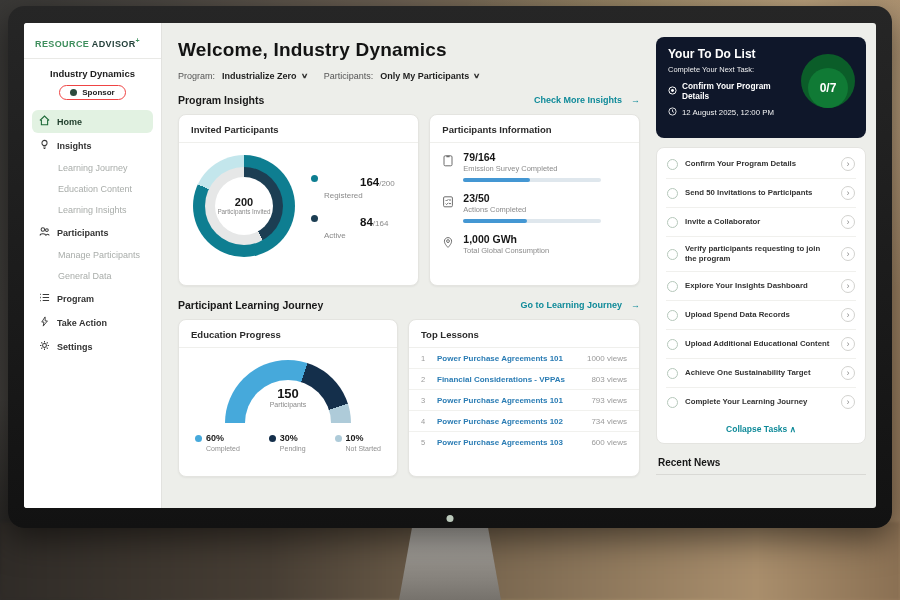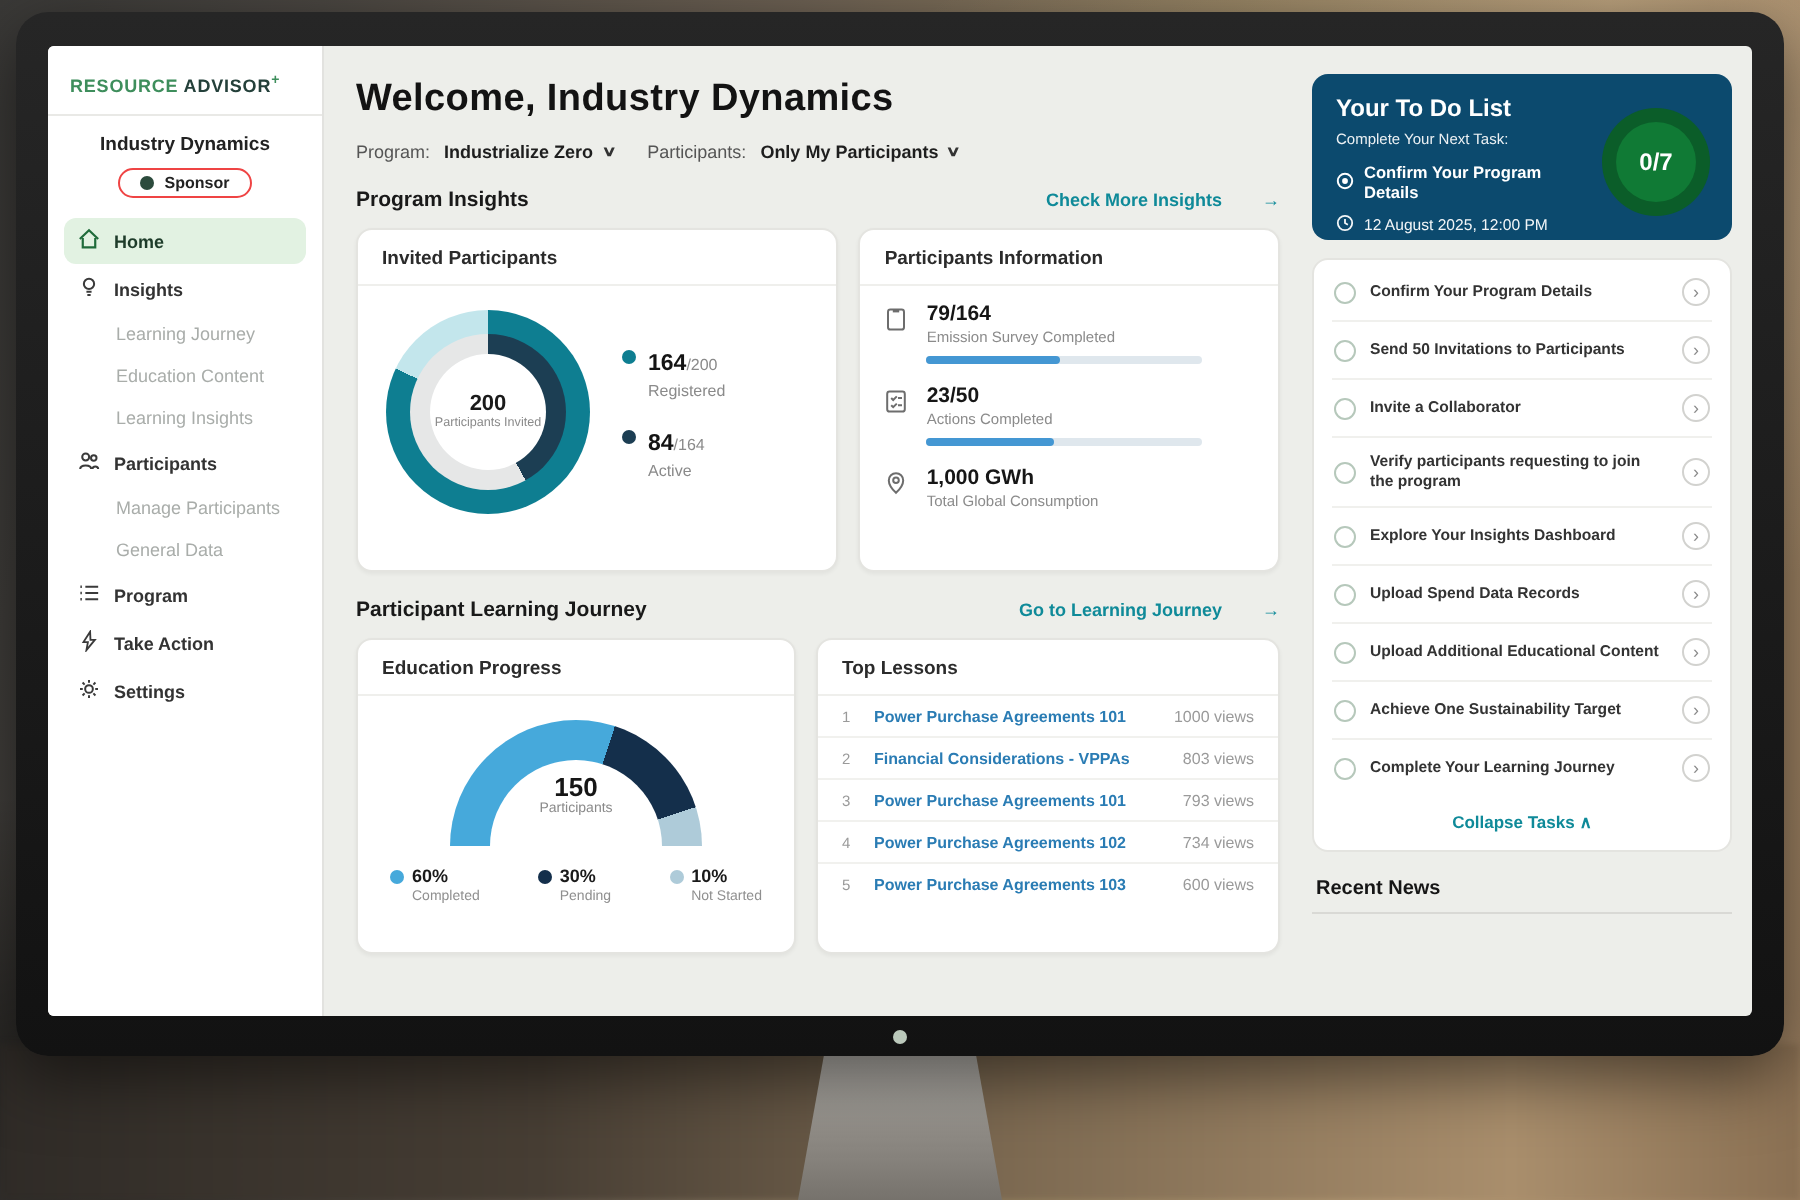--- a/index.html
+++ b/index.html
@@ -46,38 +46,38 @@
 
   
   .main { flex:1; min-width:0; padding:16px 12px 0 16px; }
   .welcome { font-size:19px; font-weight:bold; color:#131313; letter-spacing:.2px; }
   .filters { display:flex; align-items:center; gap:7px; margin-top:10px; font-size:9px; color:#555; }
   .filter-value { display:flex; align-items:center; gap:5px; font-size:9px; font-weight:bold; color:#1e1e1e;
     cursor:pointer; margin-right:10px; }
   .chev { font-size:7px; color:#333; transform:scaleX(1.5); }
   .section-head { display:flex; justify-content:space-between; align-items:center; margin:13px 0 8px; }
   .section-title { font-size:10.5px; font-weight:bold; color:#191919; }
-  .section-link { display:flex; align-items:center; gap:20px; font-size:9px; font-weight:bold; color:#0f8a99; cursor:pointer; }
+  .section-link { display:flex; align-items:center; gap:9px; font-size:9px; font-weight:bold; color:#0f8a99; cursor:pointer; }
   .cards-row { display:flex; gap:10px; }
   .card { background:#fff; border:1px solid #e4e4e0; border-radius:8px; box-shadow:0 1px 2px rgba(0,0,0,.05); }
   .card-title { font-size:9.5px; font-weight:bold; color:#2b2b2b; padding:9px 12px 7px; border-bottom:1px solid #efefec; }
 
   
   .card-invited { width:252px; height:172px; }
   .invited-body { display:flex; align-items:center; gap:16px; padding:12px 12px 0 14px; }
   .donut { width:102px; height:102px; border-radius:50%; display:flex; align-items:center; justify-content:center; flex:none; }
   .donut-inner { width:78px; height:78px; border-radius:50%; display:flex; align-items:center; justify-content:center; }
   .donut-center { width:58px; height:58px; border-radius:50%; background:#fff; display:flex; flex-direction:column;
     align-items:center; justify-content:center; text-align:left; }
   .donut-center .v { font-size:11px; font-weight:bold; color:#1a1a1a; }
   .donut-center .l { font-size:6.3px; color:#8a8a8a; line-height:1.25; }
   .inv-legend { display:flex; flex-direction:column; gap:12px; }
   .inv-leg-item { display:flex; align-items:flex-start; gap:6px; }
   .dot { width:7px; height:7px; border-radius:50%; margin-top:3px; flex:none; }
-  .inv-leg-value { font-size:11.5px; font-weight:bold; color:#141414; }
+  .inv-leg-value { font-size:11.5px; font-weight:bold; color:#141414;margin-left:36px; }
   .inv-leg-suffix { font-size:8px; font-weight:normal; color:#8a8a8a; }
   .inv-leg-label { font-size:8px; color:#8a8a8a; margin-top:1px; }
 
   
   .card-info { width:220px; height:172px; }
   .info-row { display:flex; gap:8px; padding:8px 12px 2px; }
   .info-icon { width:13px; flex:none; padding-top:2px; color:#6d6d6d; }
   .info-value { font-size:10.5px; font-weight:bold; color:#161616; }
   .info-label { font-size:7.5px; color:#8b8b8b; margin-top:1px; }
   .bar-track { width:138px; height:4px; border-radius:2px; background:#dfe7ed; margin-top:5px; }
@@ -100,27 +100,27 @@
   
   .card-lessons { flex:1; height:158px; }
   .lesson-row { display:flex; align-items:center; gap:8px; padding:5.5px 12px; border-bottom:1px solid #f1f1ee; cursor:pointer; }
   .lesson-row:last-child { border-bottom:none; }
   .lesson-rank { font-size:7.5px; color:#9a9a9a; width:8px; flex:none; }
   .lesson-title { flex:1; font-size:8px; font-weight:bold; color:#2a7cb4; }
   .lesson-views { font-size:8px; color:#9a9a9a; }
 
   
   .rightcol { width:224px; flex:none; padding:14px 10px 0 4px; display:flex; flex-direction:column; }
-  .todo-green { position:relative; background:#0c4a6e; border-radius:8px; padding:10px 12px 2px; color:#fff; }
+  .todo-green { position:relative; background:#0f172a; border-radius:8px; padding:10px 12px 20px; color:#fff; }
   .todo-title { font-size:12px; font-weight:bold; }
   .todo-sub { font-size:7.5px; margin-top:4px; opacity:.92; }
   .todo-next { display:flex; align-items:center; gap:5px; font-size:8.3px; font-weight:bold; margin-top:7px; padding-right:58px; }
   .todo-date { display:flex; align-items:center; gap:5px; font-size:7.8px; margin-top:6px; opacity:.95; }
   .todo-ring { position:absolute; right:11px; top:17px; width:54px; height:54px; border-radius:50%;
-    background:#0b5d29; display:flex; align-items:center; justify-content:center; }
+    background:#0b5d29; display:flex; align-items:flex-end; justify-content:center; }
   .todo-ring-inner { width:40px; height:40px; border-radius:50%; background:#107a35; display:flex;
     align-items:center; justify-content:center; font-size:12px; font-weight:bold; color:#fff; }
 
   .tasks-card { background:#fff; border:1px solid #e4e4e0; border-radius:8px; margin-top:9px; padding:2px 9px; }
   .task-row { display:flex; align-items:center; gap:7px; padding:7px 1px; border-bottom:1px solid #f0f0ed; cursor:pointer; }
   .task-check { width:11px; height:11px; border-radius:50%; border:1.4px solid #b6c8bb; flex:none; cursor:pointer; }
   .task-label { flex:1; font-size:7.8px; font-weight:bold; color:#333; line-height:1.3; }
   .task-go { width:14px; height:14px; border-radius:50%; border:1px solid #d2d2cf; color:#8a8a8a; font-size:9px;
     line-height:12px; text-align:center; flex:none; cursor:pointer; }
   .collapse-row { text-align:center; padding:8px 0 7px; font-size:8.5px; font-weight:bold; color:#0f8a99; cursor:pointer; }

